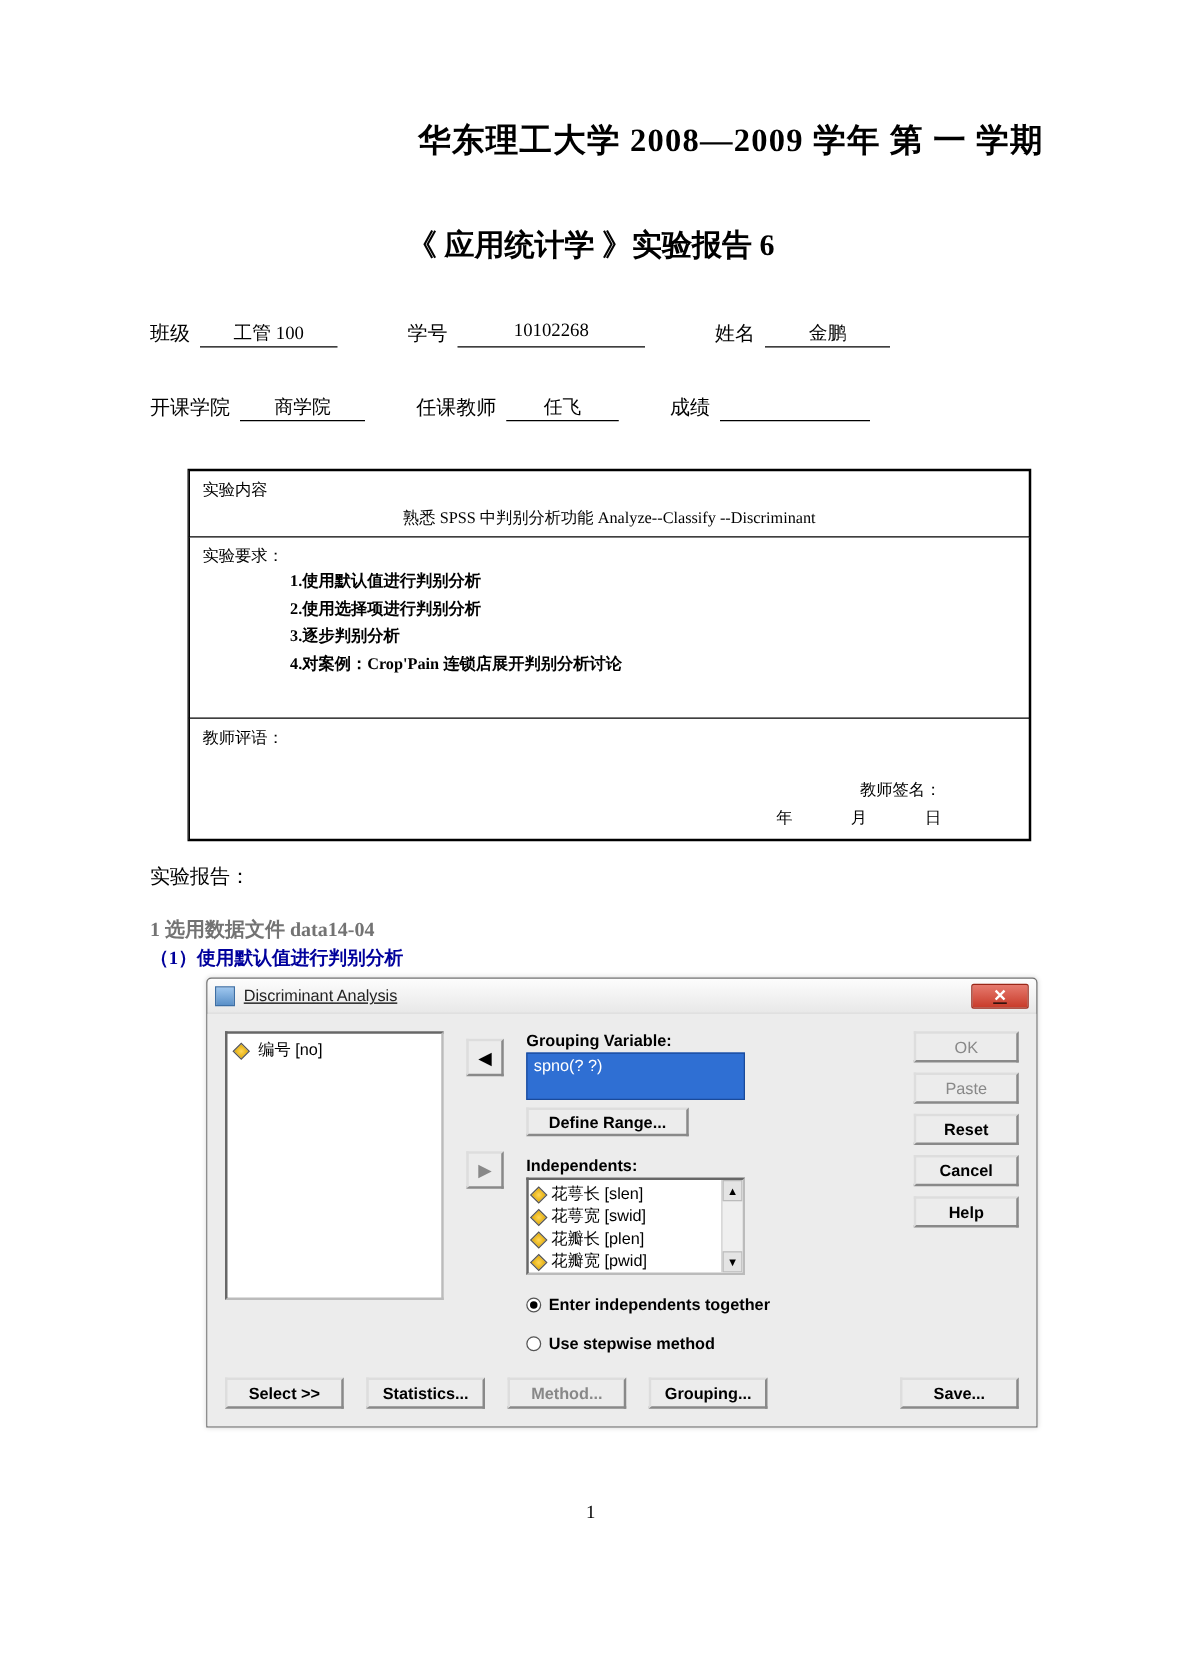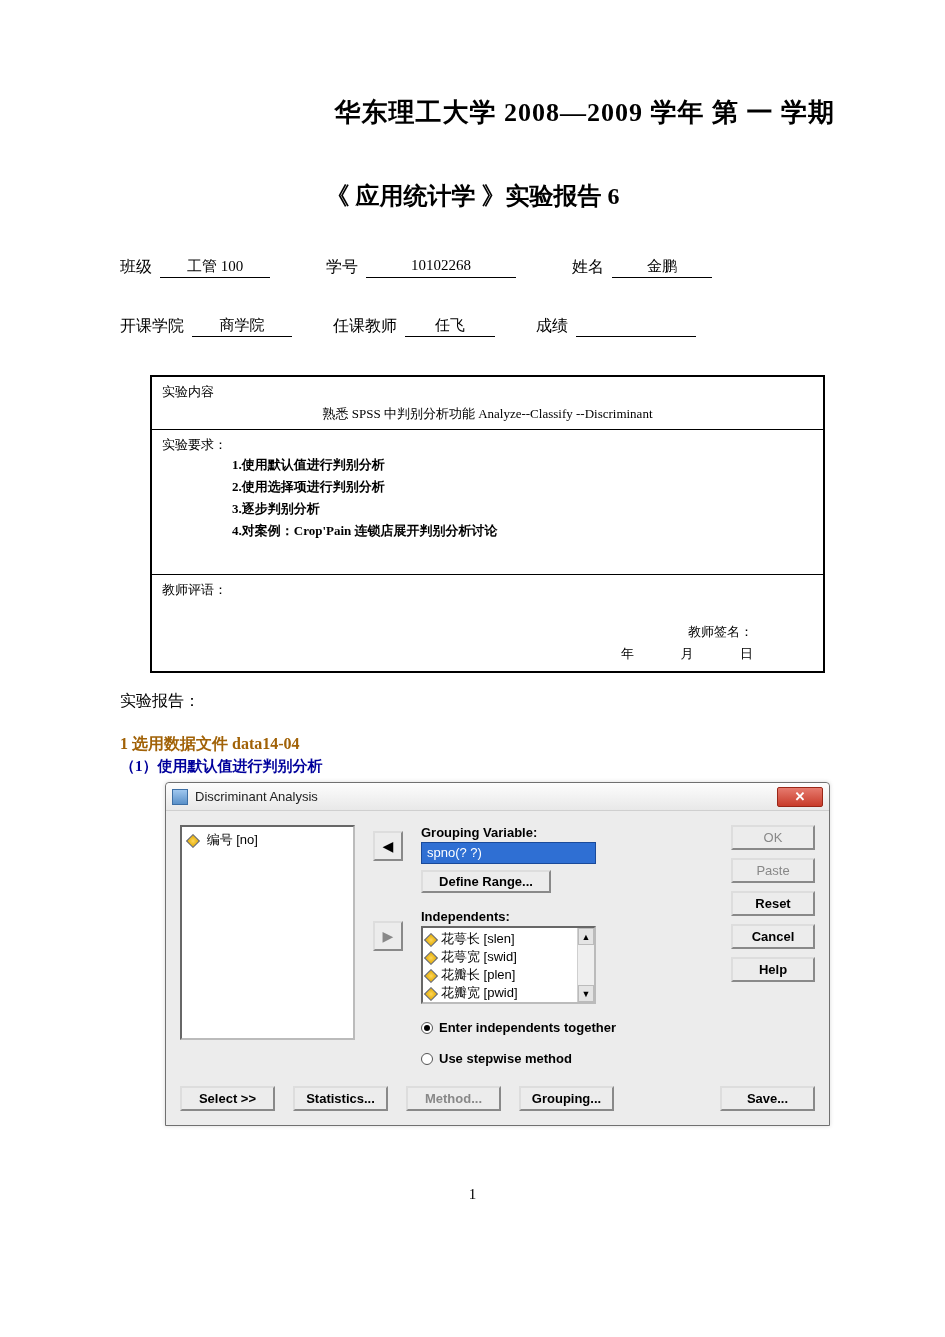--- a/index.html
+++ b/index.html
@@ -46,21 +46,21 @@
     .content-box td {
       border: 1px solid #000;
       padding: 6px 10px;
       font-size: 13px;
       vertical-align: top;
     }
     .content-box table { border-collapse: collapse; width: 100%; }
     .req-list { padding-left: 70px; line-height: 1.7; font-weight: bold; }
     .sig-row { text-align: right; padding: 2px 60px 2px 10px; }
     .report-label { margin: 18px 0 22px 10px; font-size: 16px; }
-    .section-h { font-size: 16px; font-weight: bold; color:#a16207; margin: 0 0 2px 10px; }
+    .section-h { font-size: 16px; font-weight: bold; color:#737373; margin: 0 0 2px 10px; }
     .section-sub { font-size: 15px; font-weight: bold; color:#00009c; margin: 0 0 6px 10px; }
 
     
     .dlg-outer {
       margin-left: 55px;
       width: 665px;
       border: 1px solid #707070;
       border-radius: 4px 4px 0 0;
       font-family: "Tahoma", "Arial", sans-serif;
       font-size: 13px;
@@ -68,20 +68,21 @@
       background: #ececec;
     }
     .titlebar {
       height: 28px;
       background: linear-gradient(#fdfdfd, #e8e8e8);
       border-bottom: 1px solid #cfcfcf;
       display: flex;
       align-items: center;
       padding: 0 6px;
       border-radius: 4px 4px 0 0;
+      text-decoration: underline;
     }
     .titlebar .win-icon {
       width: 16px; height: 16px;
       background: linear-gradient(#9fc7ef,#5a90c8);
       border: 1px solid #3d6fa5;
       margin-right: 7px;
     }
     .titlebar .win-title { flex: 1; font-size: 13px; color:#222; }
     .titlebar .close-btn {
       width: 46px; height: 20px;
@@ -118,21 +119,21 @@
       border: 2px outset #ddd;
       display:flex;align-items:center;justify-content:center;
       font-size: 14px;
     }
     .arrow-btn.disabled { color:#888; }
     .fields-col { flex: 1; display:flex; flex-direction:column; font-weight: bold; }
     .fields-col .flabel { margin: 0 0 2px 0; font-size: 13px; }
     .grp-var {
       background: #2f6fd3; color:#fff;
       border: 1px solid #1a4a9a;
-      width: 175px; height: 22px;
+      width: 175px; height: 38px;
       padding: 2px 5px; font-weight: normal;
       font-size: 13px;
     }
     .btn {
       background: #ececec;
       border: 2px outset #ddd;
       font-family: "Tahoma","Arial",sans-serif;
       font-size: 13px; font-weight: bold;
       padding: 3px 10px;
       min-width: 84px;

